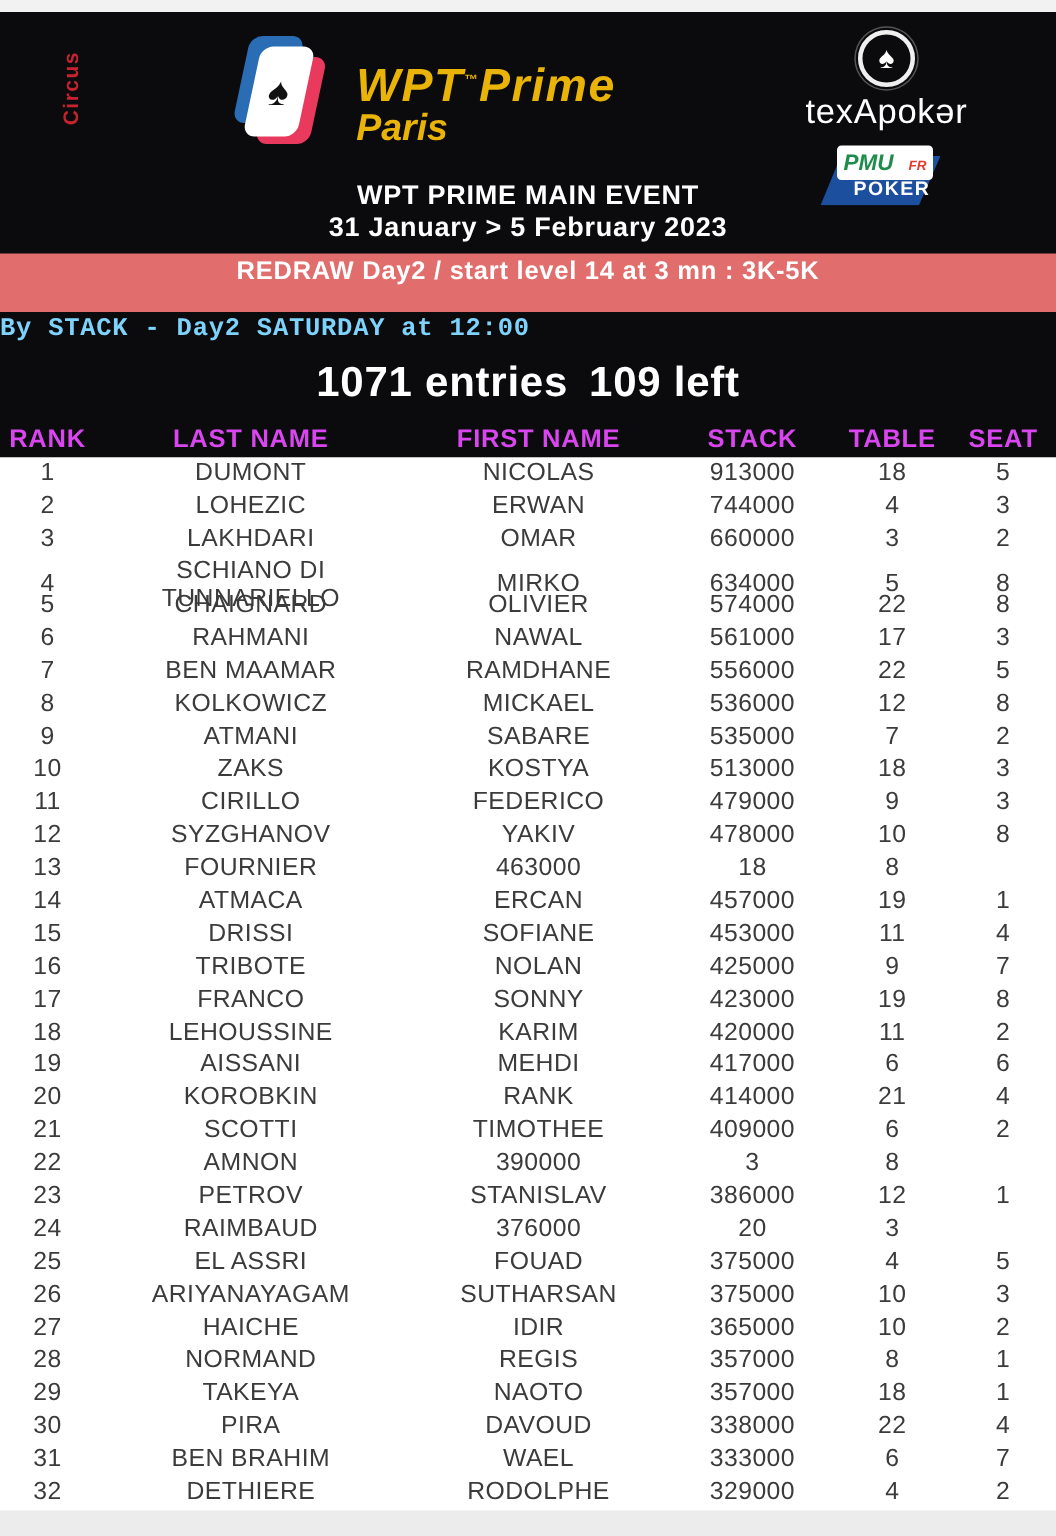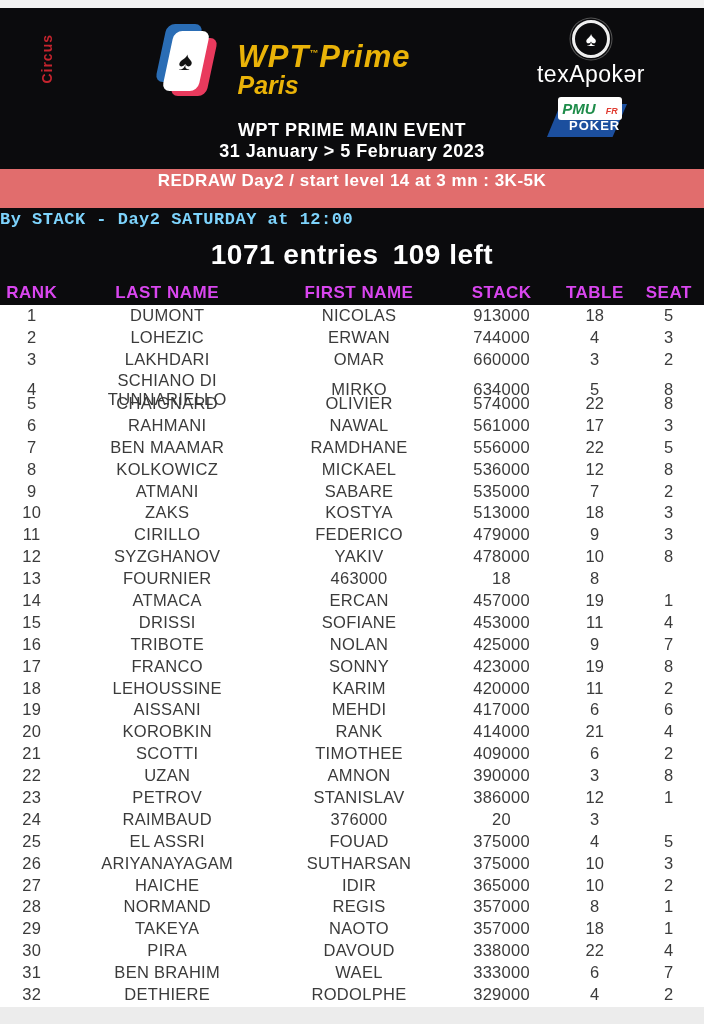--- a/index.html
+++ b/index.html
@@ -321,21 +321,20 @@
       <div class="grid-row">
         <span>21</span>
         <span>SCOTTI</span>
         <span>TIMOTHEE</span>
         <span>409000</span>
         <span>6</span>
         <span>2</span>
       </div>
       <div class="grid-row">
         <span>22</span>
-        <span>UZAN</span>
         <span>AMNON</span>
         <span>390000</span>
         <span>3</span>
         <span>8</span>
       </div>
       <div class="grid-row">
         <span>23</span>
         <span>PETROV</span>
         <span>STANISLAV</span>
         <span>386000</span>

